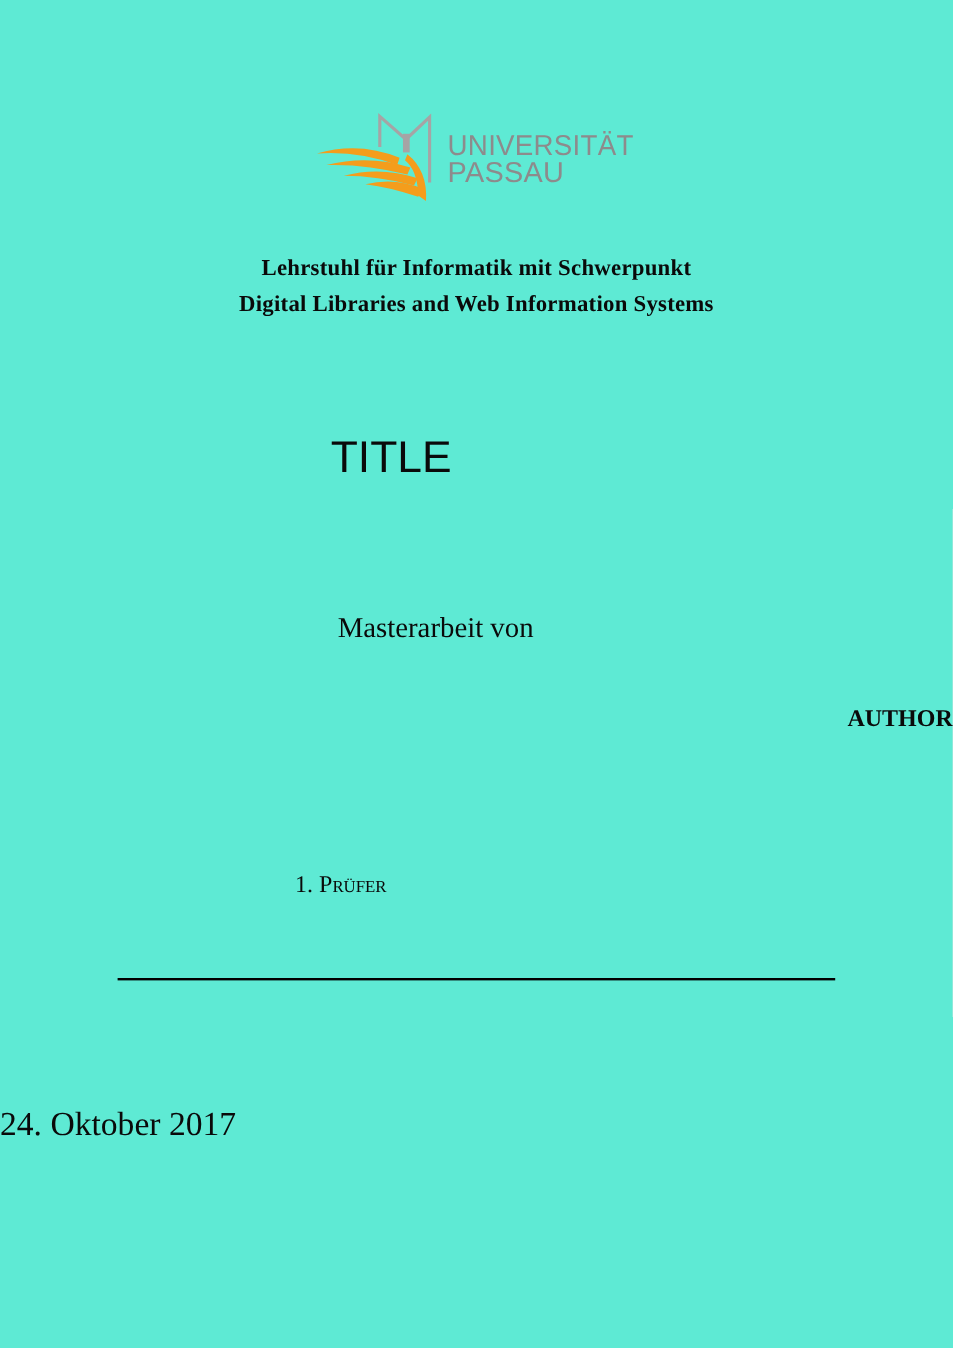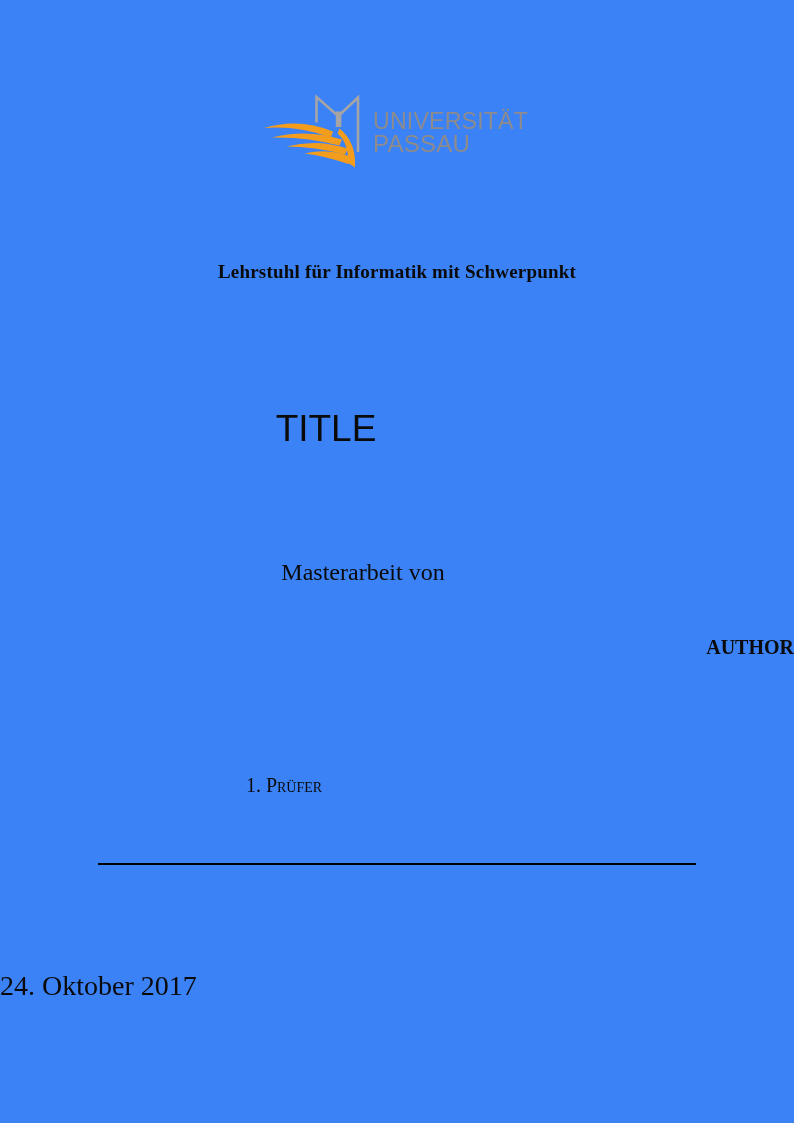--- a/index.html
+++ b/index.html
@@ -2,26 +2,26 @@
 <html><head>
 <meta charset="utf-8">
 <style>
   * { margin: 0; padding: 0; box-sizing: border-box; }
   html, body { background: #e8e8e8; }
   .page {
     position: relative;
     width: 794px;
     height: 1123px;
     margin: 0 auto;
-    background: #3b82f6;
+    background: #5eead4;
     overflow: hidden;
     color: #0a0a0a;
     font-family: "Liberation Serif", serif;
   }
-  .abs { position: absolute; margin-top: 48px; }
+  .abs { position: absolute; }
 
   
   .logo-svg { position: absolute; left: 263px; top: 87px; }
   .book-stroke { fill: none; stroke: #a6a4a5; stroke-width: 2.6; stroke-linejoin: miter; }
   .spine { fill: #a6a4a5; }
   .stripe { fill: #f49d1c; }
   .wordmark {
     font-family: "Liberation Sans", sans-serif;
     font-size: 24px;
     letter-spacing: 0.2px;
@@ -112,20 +112,21 @@
       <path class="stripe" d="M23.5,59.5 Q54,51.5 85,61.5 L82,67.5 Q51,59.5 23.5,59.5 Z" fill="#f49d1c"></path>
       <path class="stripe" d="M41.5,66.5 Q67,60.5 89.5,70.5 L85.5,77 Q62,69 41.5,66.5 Z" fill="#f49d1c"></path>
       <path class="stripe" d="M76.5,41.5 Q93.5,55 92,80.5 L85.5,76 Q85,55 74.5,46.5 Z" fill="#f49d1c"></path>
     </g>
     <text class="wordmark" x="110" y="42" textLength="155" lengthAdjust="spacingAndGlyphs">UNIVERSITÄT</text>
     <text class="wordmark" x="110" y="64.5" textLength="97" lengthAdjust="spacingAndGlyphs">PASSAU</text>
   </svg>
 
   <div class="abs chair">
     <div>Lehrstuhl für Informatik mit Schwerpunkt</div>
+    <div>Digital Libraries and Web Information Systems</div>
   </div>
 
   <div class="abs thesis-title">TITLE</div>
 
   <div class="abs type-line">Masterarbeit von</div>
 
   <div class="abs author-name">AUTHOR</div>
 
   <div class="abs examiners">
     <div class="exam-col exam-col-1">

